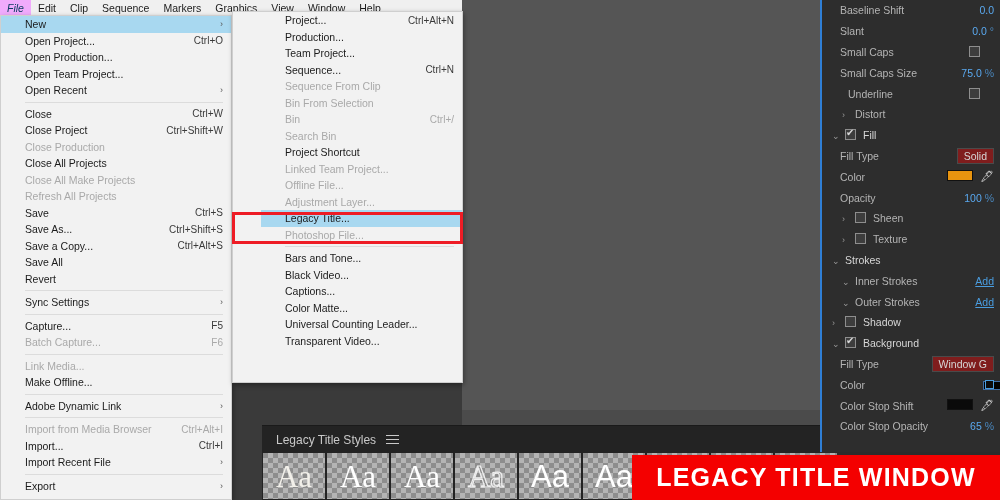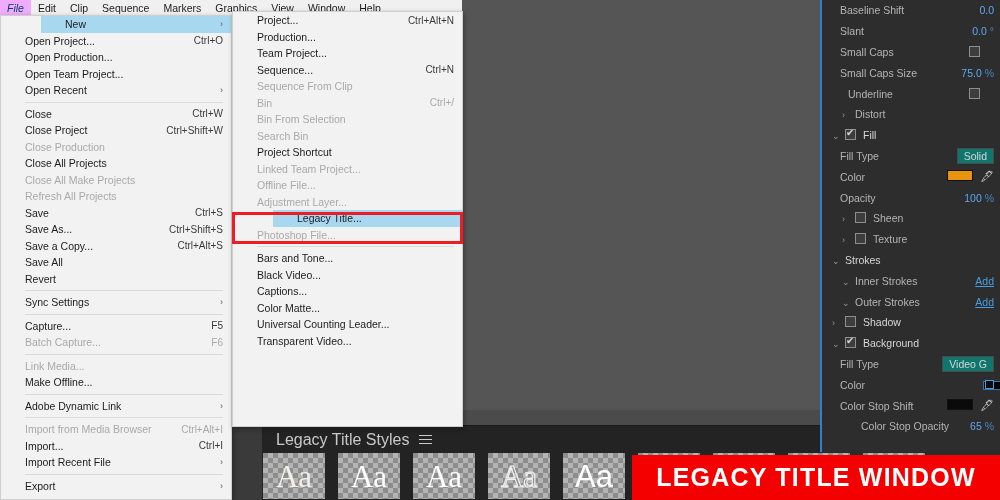--- a/index.html
+++ b/index.html
@@ -53,54 +53,54 @@
   .sel-box { position:absolute; left:18px; top:200px; width:262px; height:72px;
              border:1px solid rgba(255,255,255,.92); }
   .sel-h { position:absolute; width:7px; height:7px; background:#e9e9e9;
            border:1px solid #6d6d6d; }
   .sel-line { position:absolute; height:1px; background:rgba(255,255,255,.92); }
 
   
   .styles-panel { position:absolute; left:262px; top:425px; width:558px; height:75px;
                   background:#232323; border-top:1px solid #1a1a1a; }
   .styles-head { height:27px; display:flex; align-items:center; padding-left:14px; gap:10px; }
-  .styles-title { color:#c9c9c9; font-size:16px; }
+  .styles-title { color:#c9c9c9; font-size:12px; }
   .ham { display:inline-block; width:13px; height:10px; position:relative; }
   .ham i { position:absolute; left:0; width:13px; height:1.5px; background:#c9c9c9; }
   .ham i:nth-child(1){ top:0 } .ham i:nth-child(2){ top:4px } .ham i:nth-child(3){ top:8px }
-  .styles-row { display:flex; gap:13px; padding-left:1px; }
+  .styles-row { display:flex; gap:2px; padding-left:1px; }
   .style-sw {
     width:62px; height:46px; flex:0 0 auto; position:relative; overflow:hidden;
     background-color:#8d8d8d;
     background-image:
       linear-gradient(45deg,#b4b4b4 25%,transparent 25%,transparent 75%,#b4b4b4 75%),
       linear-gradient(45deg,#b4b4b4 25%,transparent 25%,transparent 75%,#b4b4b4 75%);
     background-size:10px 10px; background-position:0 0,5px 5px;
     display:flex; align-items:center; justify-content:center;
   }
   .style-sw span { font-family:"Liberation Serif", serif; font-size:31px; line-height:1; }
 
   
   .menubar { position:absolute; left:0; top:0; width:462px; height:15px; background:#f0f0f0;
              display:flex; align-items:center; font-size:10.5px; color:#1b1b1b; }
   .menubar .mi { padding:0 7px; height:15px; display:flex; align-items:center; }
   .menubar .mi.active { background:#f0abfc; color:#0a3d62;font-style:italic; }
 
   .menu { position:absolute; background:#f2f2f2; border:1px solid #cfcfcf;
           box-shadow:1px 2px 5px rgba(0,0,0,.35); font-size:10.5px; color:#1b1b1b; }
   .file-menu { left:0; top:15px; width:232px; height:485px; }
-  .new-menu  { left:232px; top:11px; width:231px; height:416px; }
+  .new-menu  { left:232px; top:11px; width:231px; height:372px;padding-left:28px; }
   .menu ul { list-style:none; }
   .menu li { height:16.5px; display:flex; align-items:center; position:relative;
              padding-left:24px; padding-right:8px; }
   .menu li .label { flex:1; white-space:nowrap; }
   .menu li .accel { color:#3a3a3a; font-size:10px; white-space:nowrap; }
   .menu li .arrow { margin-left:8px; font-size:9px; color:#555; }
   .menu li.dim .label, .menu li.dim .accel { color:#a9a9a9; }
-  .menu li.sel { background:#a8d8f0;margin-left:40px; }
+  .menu li.sel { background:#a8d8f0; }
   .menu .sep { height:1px; background:#dcdcdc; margin:3px 8px 3px 24px; }
 
   
   .red-box { position:absolute; left:232px; top:212px; width:231px; height:32px;
              border:3px solid #ee1c25; pointer-events:none; }
 
   
   .props { position:absolute; left:820px; top:0; width:180px; height:452px;
            background:#2d2d2d; border-left:2px solid #2f7fd6; overflow:hidden;
            font-size:10.5px; color:#b4b4b4; }
@@ -108,21 +108,21 @@
   .prow .pname { flex:1; white-space:nowrap; }
   .prow .pval { color:#5aa9f0; font-size:10.5px; white-space:nowrap; }
   .prow .pval .unit { color:#4a87bd; }
   .prow.head { color:#d7d7d7; }
   .tw { display:inline-block; width:13px; color:#9a9a9a; font-size:9px; }
   .cb { display:inline-block; width:11px; height:11px; border:1px solid #8e8e8e;
         background:#3d3d3d; margin-right:7px; vertical-align:-1px; position:relative; }
   .cb.on::after { content:"✔"; position:absolute; left:0px; top:-3px; font-size:10px; color:#d8d8d8; }
   .swatch { width:26px; height:11px; border:1px solid #111; display:inline-block; vertical-align:-1px; }
   .eyedrop { margin-left:7px; font-size:11px; color:#cfcfcf; display:inline-block; transform:rotate(0deg); }
-  .dd { background:#0f766e; border:1px solid #4a4a4a; color:#d6d6d6;
+  .dd { background:#7f1d1d; border:1px solid #4a4a4a; color:#d6d6d6;
         padding:1px 6px; font-size:10.5px; min-width:46px; text-align:center; }
   .addlink { color:#4a9de0; text-decoration:underline; font-size:10.5px; }
   .gradbar { width:58px; height:9px; background:linear-gradient(90deg,#000,#0a0a0a);
              border:1px solid #3f6fa8; display:inline-block; vertical-align:-1px; }
   .gradstop { width:9px; height:9px; background:#0d0d0d; border:1px solid #4a9de0;
               display:inline-block; }
 
   
   .banner { position:absolute; left:632px; top:455px; width:368px; height:45px;
             background:#f40000; display:flex; align-items:center; justify-content:center; }
@@ -272,32 +272,32 @@
       <div class="prow head">
         <div class="pname" style="padding-left: 0px;"><span class="tw">›</span><span class="cb"></span><span>Shadow</span></div>
         <div class="pval"></div>
       </div>
       <div class="prow head">
         <div class="pname" style="padding-left: 0px;"><span class="tw">⌄</span><span class="cb on"></span><span>Background</span></div>
         <div class="pval"></div>
       </div>
       <div class="prow">
         <div class="pname" style="padding-left: 8px;"><span>Fill Type</span></div>
-        <div class="pval"><span class="dd">Video G</span></div>
+        <div class="pval"><span class="dd">Window G</span></div>
       </div>
       <div class="prow">
         <div class="pname" style="padding-left: 8px;"><span>Color</span></div>
         <div class="pval"><span class="gradbar"></span><span class="gradstop" style="margin-left: -56px;"></span></div>
       </div>
       <div class="prow">
         <div class="pname" style="padding-left: 8px;"><span>Color Stop Shift</span></div>
         <div class="pval"><span class="swatch" style="background: rgb(10, 10, 10);"></span><span class="eyedrop">🖋</span></div>
       </div>
       <div class="prow">
-        <div class="pname" style="padding-left: 8px; text-align: center;"><span>Color Stop Opacity</span></div>
+        <div class="pname" style="padding-left: 8px;"><span>Color Stop Opacity</span></div>
         <div class="pval"><span>65</span><span class="unit"> %</span></div>
       </div>
     </div>
 
   <div class="menubar" id="menubar">
       <div class="mi active">File</div>
       <div class="mi">Edit</div>
       <div class="mi">Clip</div>
       <div class="mi">Sequence</div>
       <div class="mi">Markers</div>
@@ -426,25 +426,25 @@
           <span class="label">Team Project...</span>
         </li>
         <li class="">
           <span class="label">Sequence...</span>
           <span class="accel">Ctrl+N</span>
         </li>
         <li class="dim">
           <span class="label">Sequence From Clip</span>
         </li>
         <li class="dim">
+          <span class="label">Bin From Selection</span>
+        </li>
+        <li class="dim">
           <span class="label">Bin</span>
           <span class="accel">Ctrl+/</span>
-        </li>
-        <li class="dim">
-          <span class="label">Bin From Selection</span>
         </li>
         <li class="dim">
           <span class="label">Search Bin</span>
         </li>
         <li class="">
           <span class="label">Project Shortcut</span>
         </li>
         <li class="dim">
           <span class="label">Linked Team Project...</span>
         </li>

